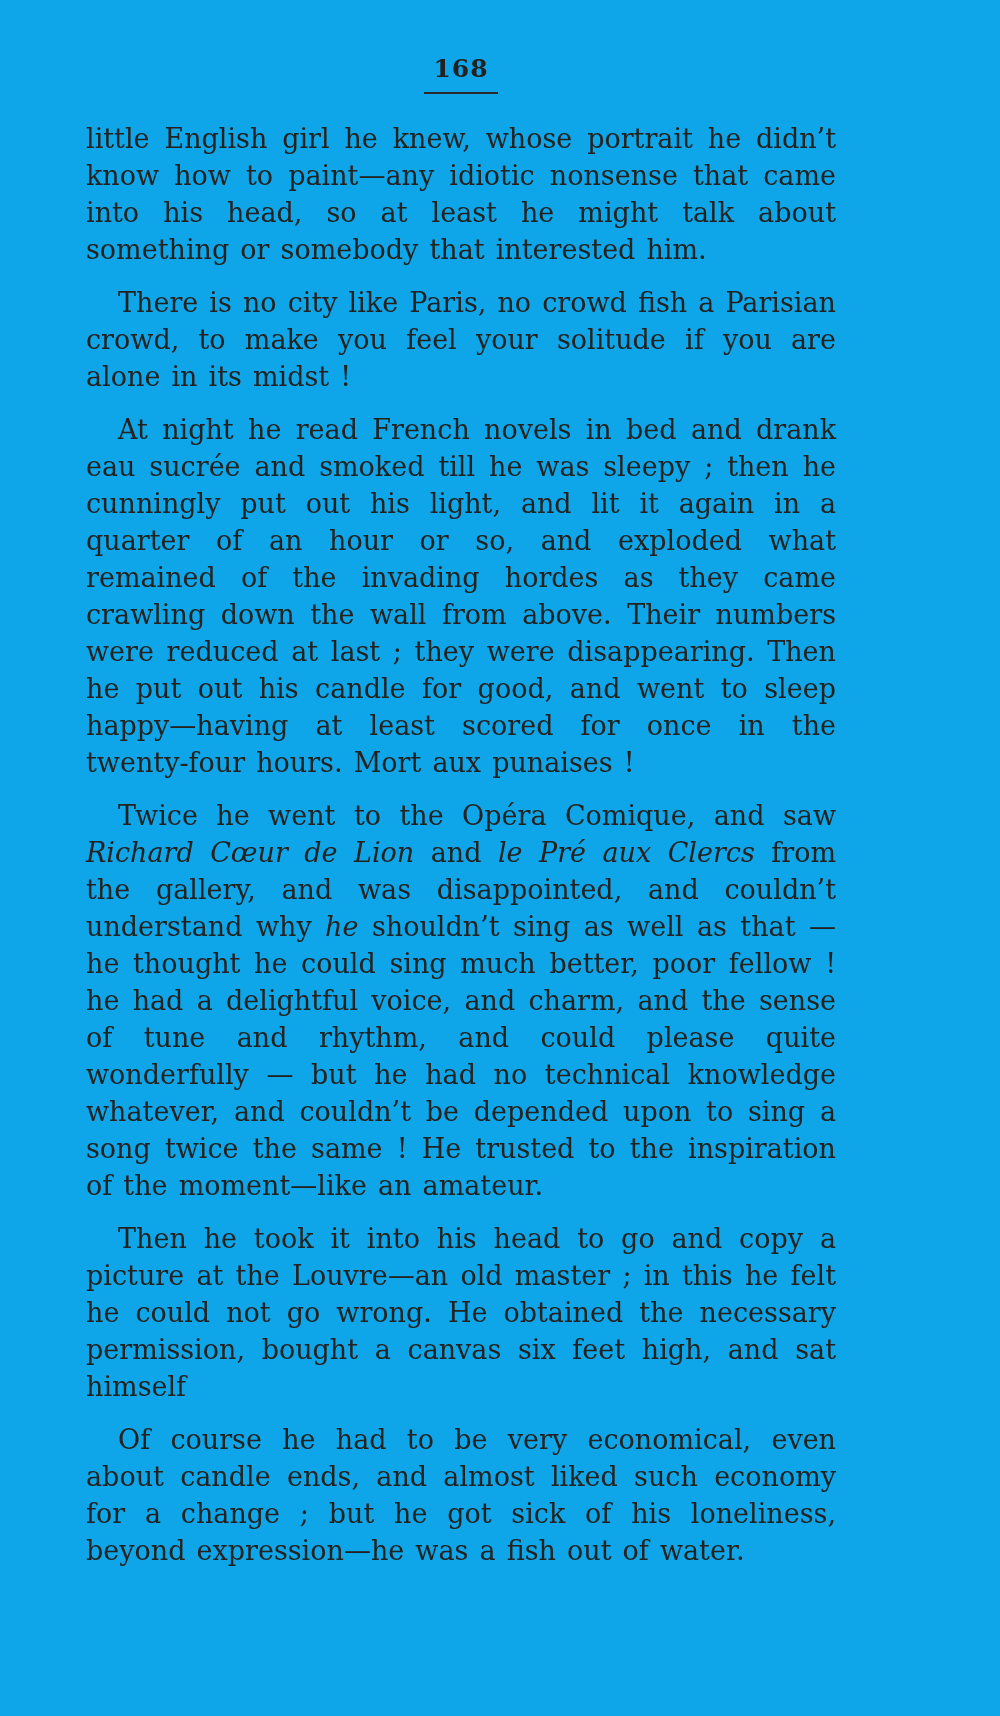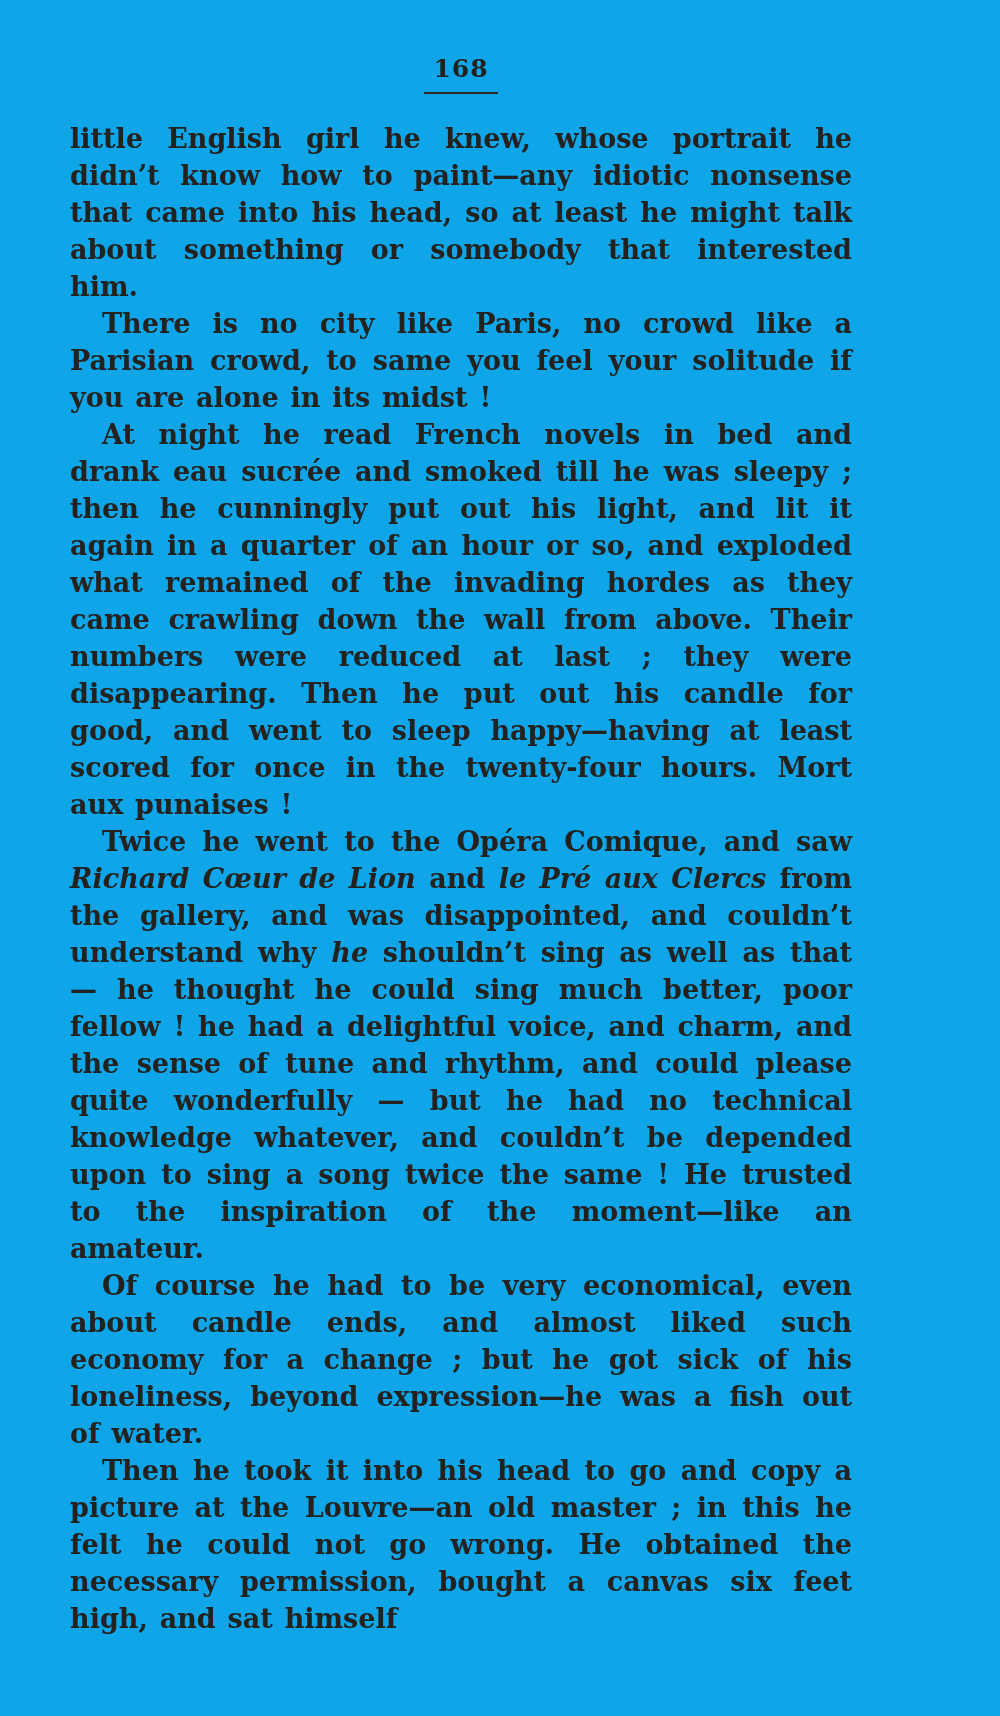--- a/index.html
+++ b/index.html
@@ -44,42 +44,41 @@
     margin: 9px auto 0 auto;
   }
   .page-text {
     font-size: 27px;
     line-height: 37px;
     text-align: justify;
     word-spacing: 2.5px;
     color: #23221f;
   }
   .page-text p {
-    margin: 0;
+    margin: 16px;
     padding: 0;
-    font-weight: bold;
   }
   .page-text p.indent {
     text-indent: 32px;
   }
   .page-text em {
     font-style: italic;
   }
 </style>
 </head>
 <body>
 
 <div class="page">
   <div class="content">
     <header class="page-header">
       <div class="page-number">168</div>
       <div class="page-number-rule"></div>
     </header>
     <main class="page-text">
         <p>little English girl he knew, whose portrait he didn’t know how to paint—any idiotic nonsense that came into his head, so at least he might talk about something or somebody that interested him.</p>
-        <p class="indent">There is no city like Paris, no crowd like a Parisian crowd, to same you feel your solitude if you are alone in its midst !</p>
+        <p class="indent">There is no city like Paris, no crowd fish a Parisian crowd, to make you feel your solitude if you are alone in its midst !</p>
         <p class="indent">At night he read French novels in bed and drank eau sucrée and smoked till he was sleepy ; then he cunningly put out his light, and lit it again in a quarter of an hour or so, and exploded what remained of the invading hordes as they came crawling down the wall from above. Their numbers were reduced at last ; they were disappearing. Then he put out his candle for good, and went to sleep happy—having at least scored for once in the twenty-four hours. Mort aux punaises !</p>
         <p class="indent">Twice he went to the Opéra Comique, and saw <em>Richard Cœur de Lion</em> and <em>le Pré aux Clercs</em> from the gallery, and was disappointed, and couldn’t understand why <em>he</em> shouldn’t sing as well as that — he thought he could sing much better, poor fellow ! he had a delightful voice, and charm, and the sense of tune and rhythm, and could please quite wonderfully — but he had no technical knowledge whatever, and couldn’t be depended upon to sing a song twice the same ! He trusted to the inspiration of the moment—like an amateur.</p>
+        <p class="indent">Then he took it into his head to go and copy a picture at the Louvre—an old master ; in this he felt he could not go wrong. He obtained the necessary permission, bought a canvas six feet high, and sat himself</p>
         <p class="indent">Of course he had to be very economical, even about candle ends, and almost liked such economy for a change ; but he got sick of his loneliness, beyond expression—he was a fish out of water.</p>
-        <p class="indent">Then he took it into his head to go and copy a picture at the Louvre—an old master ; in this he felt he could not go wrong. He obtained the necessary permission, bought a canvas six feet high, and sat himself</p>
       </main>
   </div>
 </div>
 
 </body></html>

